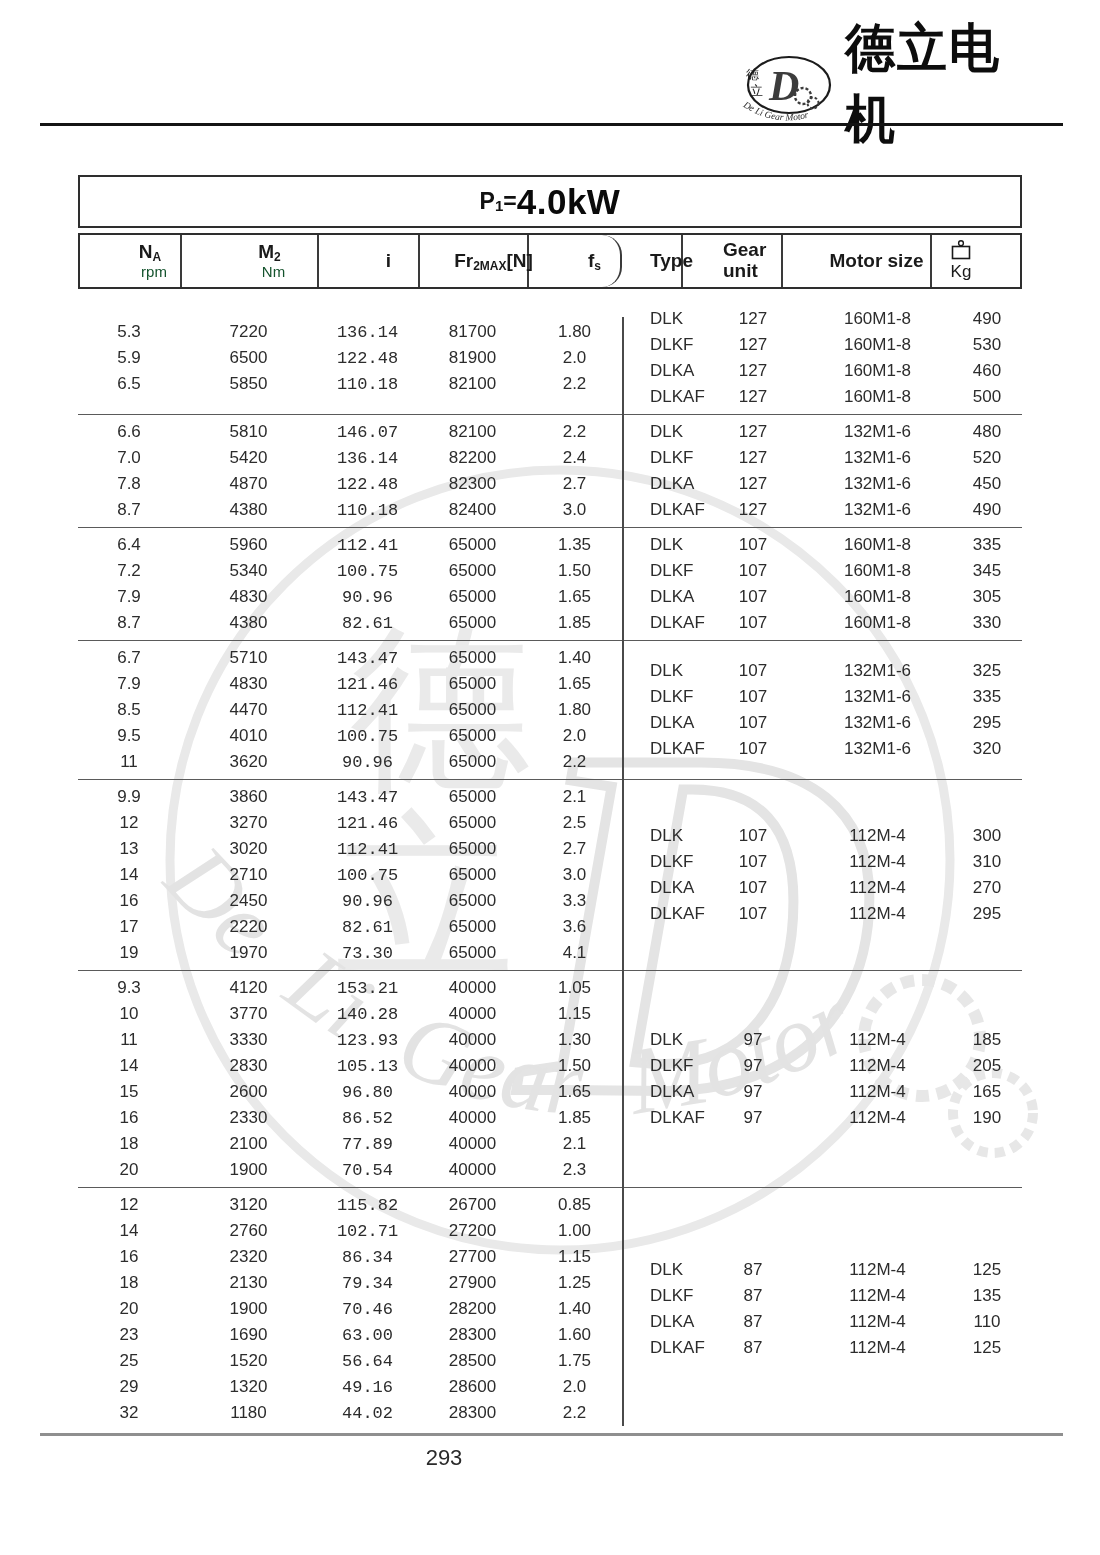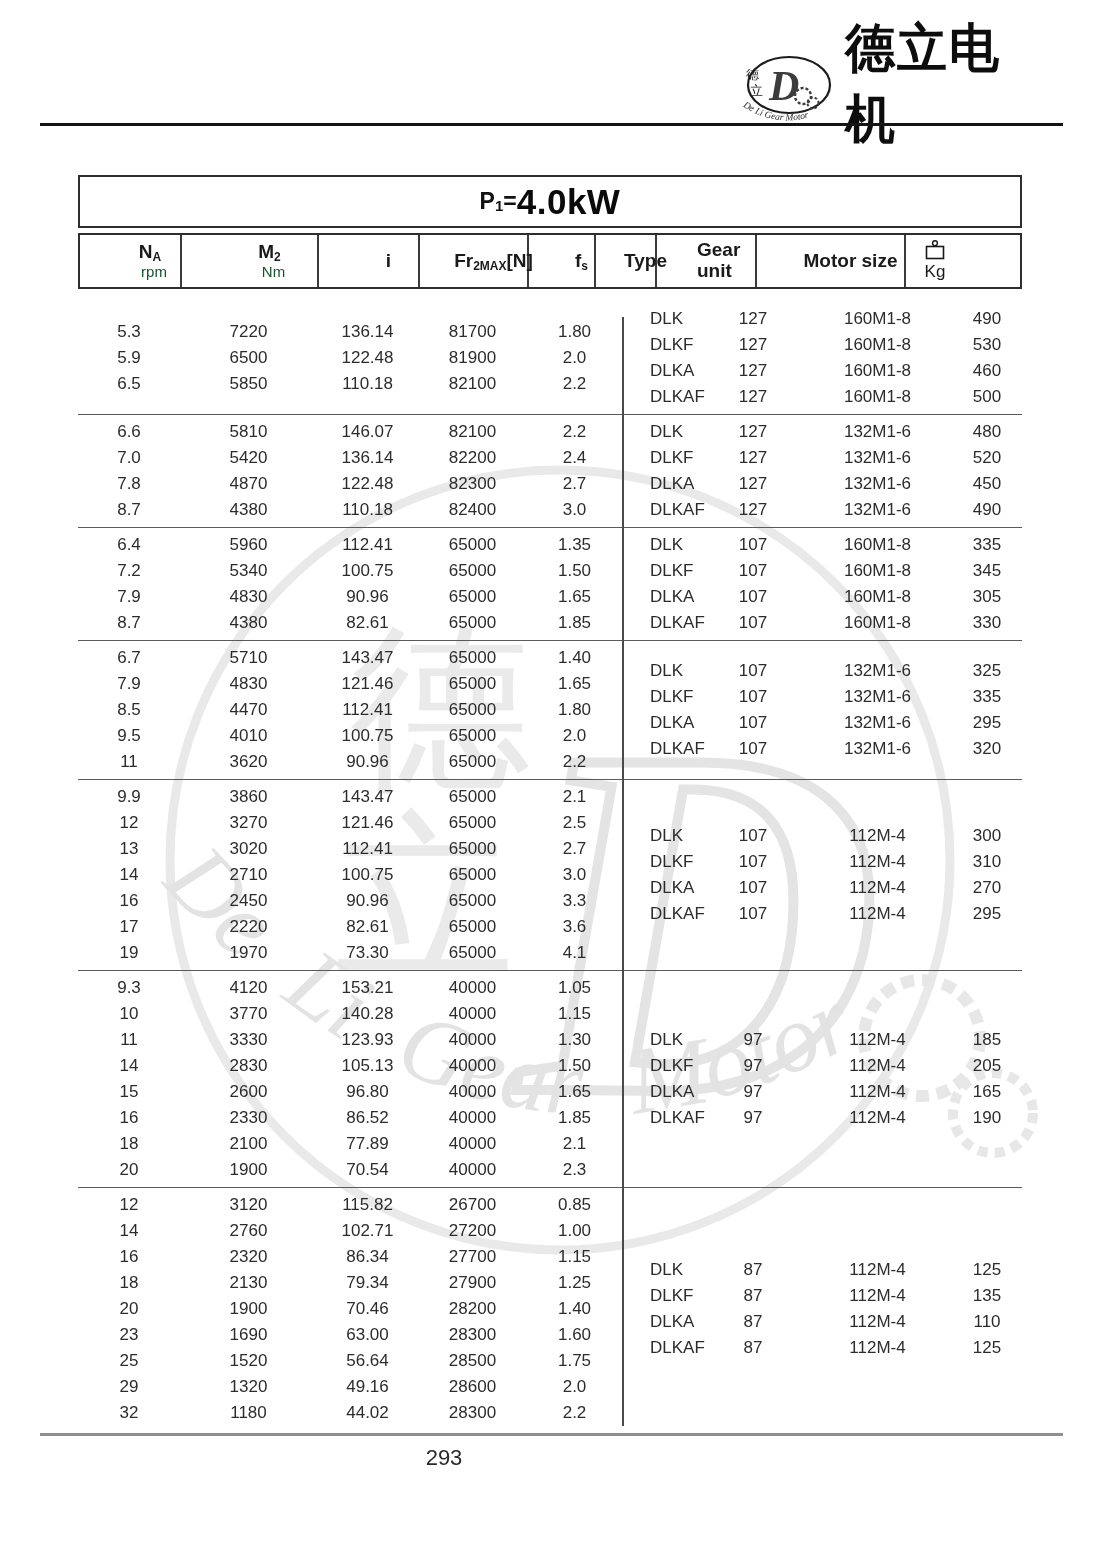--- a/index.html
+++ b/index.html
@@ -42,33 +42,33 @@
   }
   .hcell{
     display:flex;flex-direction:column;align-items:center;justify-content:center;
     border-right:2px solid #3a3a3a;box-sizing:border-box;line-height:1.08;
   }
   .hcell:last-child{border-right:none;}
   .hmain{font-size:19px;font-weight:bold;color:#1a1a1a;margin-left:40px;}
   .hsub{font-size:12px;font-weight:bold;position:relative;top:3px;}
   .hunit{font-size:15px;color:#14532d;margin-top:1px;padding-left:48px;}
   .w-na{width:102px;} .w-m2{width:137px;} .w-i{width:101px;} .w-fr{width:109px;}
-  .w-fs{width:67px;} .w-type{width:61px;} .w-gear{width:100px;} .w-motor{width:149px;} .w-kg{width:58px;}
+  .w-fs{width:93px;border-radius:20px;} .w-type{width:61px;} .w-gear{width:100px;} .w-motor{width:149px;} .w-kg{width:58px;}
   .kg-icon{margin-bottom:1px;}
   .kg-label{font-size:17px;color:#1a1a1a;font-weight:normal;}
   
   .data-area{position:absolute;left:78px;top:302px;width:944px;}
   .vline{position:absolute;left:544px;top:15px;bottom:4px;width:2px;background:#4a4a4a;}
   .group{display:flex;align-items:center;padding:4px 0;border-bottom:1.5px solid #5a5a5a;}
   .group:last-child{border-bottom:none;}
   .gleft{width:544px;display:flex;flex-direction:column;justify-content:center;}
   .gright{width:400px;display:flex;flex-direction:column;justify-content:center;}
   .lrow,.rrow{display:flex;height:26px;align-items:center;}
   .c{font-size:17px;color:#2c2c2c;text-align:center;white-space:nowrap;}
-  .c-na{width:102px;} .c-m2{width:137px;} .c-i{width:101px;} .c-fr{width:109px;} .c-fs{width:95px;}
+  .c-na{width:102px;} .c-m2{width:137px;} .c-i{width:101px;font-family:Liberation Mono, monospace;} .c-fr{width:109px;} .c-fs{width:95px;}
   .c-type{width:81px;text-align:left;padding-left:28px;box-sizing:border-box;}
   .c-gear{width:100px;} .c-motor{width:149px;} .c-kg{width:70px;}
   
   .bottom-rule{position:absolute;left:40px;top:1433px;width:1023px;height:3px;background:#8f8f8f;}
   .page-number{position:absolute;top:1445px;left:0;width:888px;text-align:center;font-size:22px;color:#2a2a2a;}
 </style>
 </head>
 <body>
 
 <div class="page">

